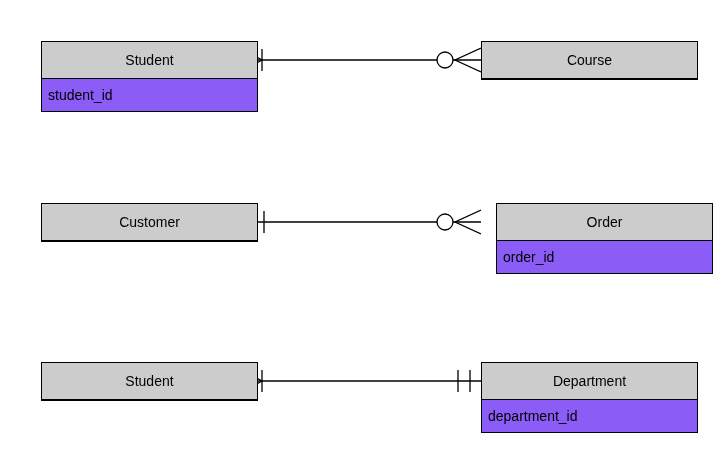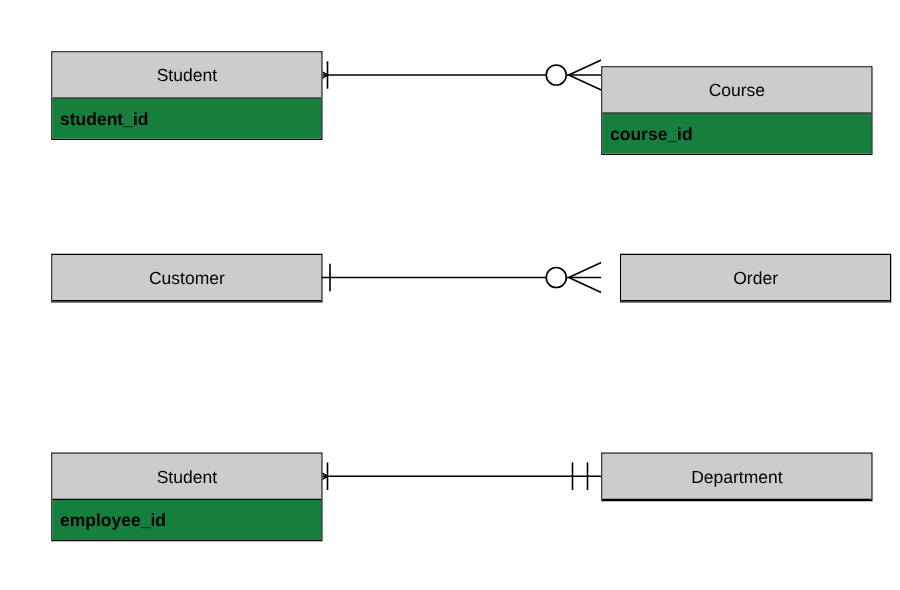--- a/index.html
+++ b/index.html
@@ -29,28 +29,27 @@
     border-bottom: 1px solid #000000;
     display: flex;
     align-items: center;
     justify-content: center;
     font-size: 14px;
     color: #000000;
     box-sizing: border-box;
   }
   .entity-attr {
     height: 32px;
-    background: #15803d;
+    background: #8b5cf6;
     display: flex;
     align-items: center;
     padding-left: 6px;
     font-size: 14px;
     color: #000000;
     box-sizing: border-box;
-    font-weight: bold;
   }
   .connector {
     position: absolute;
     z-index: 1;
   }
   .connector svg {
     display: block;
   }
 </style>
 </head>
@@ -68,57 +67,57 @@
       <g>
         <path d="M21,20 L0,8 M21,20 L0,32" stroke="#000" stroke-width="1.3" fill="none"></path>
         <path d="M21,9 V31" stroke="#000" stroke-width="1.3" fill="none"></path>
       </g>
       <g>
         <path d="M240,8 L214,20 L240,32" stroke="#000" stroke-width="1.3" fill="none"></path>
         <circle cx="204" cy="20" r="8" stroke="#000" stroke-width="1.3" fill="#ffffff"></circle>
       </g>
     </svg>
   </div>
-  <div class="entity" style="left:481px; top:41px;margin-top:12px;">
+  <div class="entity" style="left:481px; top:41px;">
     <div class="entity-header">Course</div>
-    <div class="entity-attr">course_id</div>
   </div>
 
   <div class="entity" style="left:41px; top:203px;text-align:center;">
     <div class="entity-header">Customer</div>
   </div>
   <div class="connector" style="left:241px; top:202px;">
     <svg width="240" height="40" viewBox="0 0 240 40">
       <path d="M0,20 H240" stroke="#000" stroke-width="1.3" fill="none"></path>
       <g>
         <path d="M11,9 V31 M23,9 V31" stroke="#000" stroke-width="1.3" fill="none"></path>
       </g>
       <g>
         <path d="M240,8 L214,20 L240,32" stroke="#000" stroke-width="1.3" fill="none"></path>
         <circle cx="204" cy="20" r="8" stroke="#000" stroke-width="1.3" fill="#ffffff"></circle>
       </g>
     </svg>
   </div>
   <div class="entity" style="left:496px; top:203px;">
     <div class="entity-header">Order</div>
+    <div class="entity-attr">order_id</div>
   </div>
 
   <div class="entity" style="left:41px; top:362px;">
     <div class="entity-header">Student</div>
-    <div class="entity-attr">employee_id</div>
   </div>
   <div class="connector" style="left:241px; top:361px;">
     <svg width="240" height="40" viewBox="0 0 240 40">
       <path d="M0,20 H240" stroke="#000" stroke-width="1.3" fill="none"></path>
       <g>
         <path d="M21,20 L0,8 M21,20 L0,32" stroke="#000" stroke-width="1.3" fill="none"></path>
         <path d="M21,9 V31" stroke="#000" stroke-width="1.3" fill="none"></path>
       </g>
       <g>
         <path d="M217,9 V31 M229,9 V31" stroke="#000" stroke-width="1.3" fill="none"></path>
       </g>
     </svg>
   </div>
   <div class="entity" style="left:481px; top:362px;">
     <div class="entity-header">Department</div>
+    <div class="entity-attr">department_id</div>
   </div>
 
 </div>
 
 </body></html>

